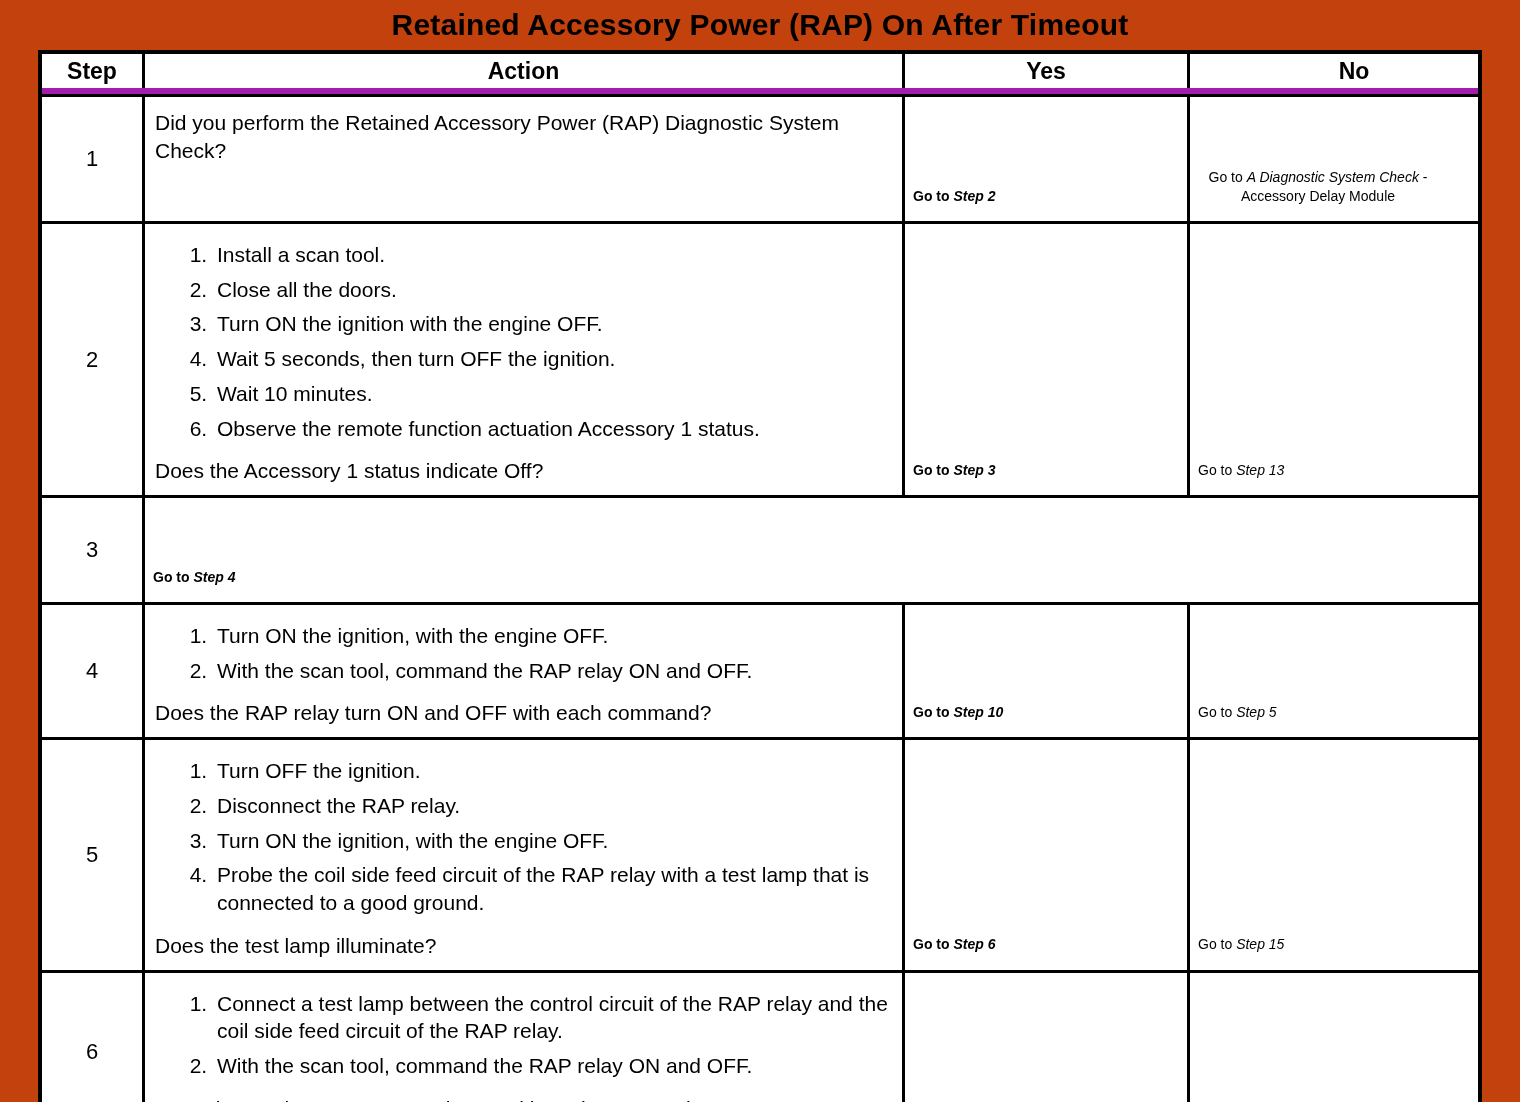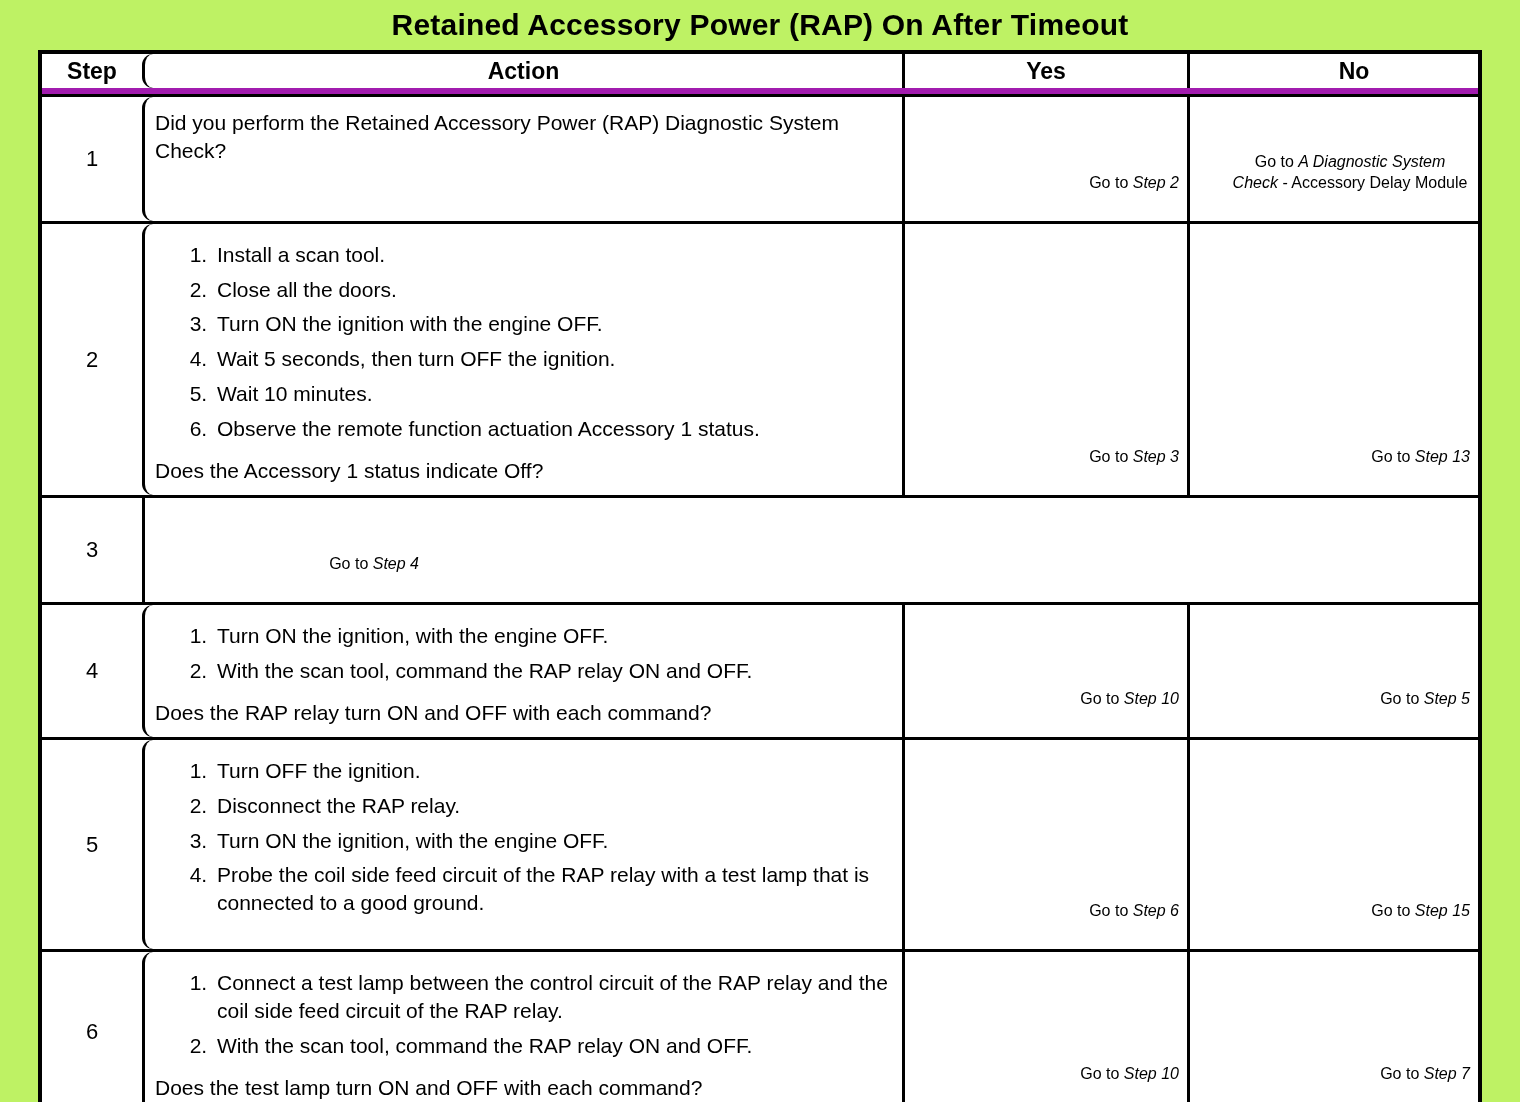--- a/index.html
+++ b/index.html
@@ -4,21 +4,21 @@
 <style>
   html, body {
     margin: 0;
     padding: 0;
     background: #ffffff;
   }
   .page {
     position: relative;
     width: 1520px;
     height: 1102px;
-    background: #bef264;
+    background: #c2410c;
     font-family: "Liberation Sans", sans-serif;
     color: #000000;
     overflow: hidden;
   }
   .page-title {
     position: absolute;
     top: 8px;
     left: 0;
     width: 100%;
     text-align: center;
@@ -45,22 +45,22 @@
     border-top: none;
   }
   .cell {
     box-sizing: border-box;
     border-left: 3px solid #000;
   }
   .cell:first-child {
     border-left: none;
   }
   .col-step { width: 100px; }
-  .col-action { width: 760px; border-radius: 11px; }
-  .col-yes { width: 285px; }
+  .col-action { width: 760px; }
+  .col-yes { width: 285px; font-weight: bold; }
   .col-no { flex: 1; padding-left: 40px; }
 
   
   .header-row { min-height: 40px; border-bottom: 6px solid #a21caf; }
   .header-cell {
     display: flex;
     align-items: center;
     justify-content: center;
     font-size: 23px;
     font-weight: bold;
@@ -84,25 +84,25 @@
   .action-list {
     margin: 2px 0 0 0;
     padding: 0 0 0 58px;
     list-style: decimal outside;
   }
   .action-list li { margin: 7px 0; padding-left: 4px; }
   .action-question { margin-top: auto; padding-top: 8px; }
   .goto-cell {
     display: flex;
     align-items: flex-end;
-    justify-content: flex-end;
+    justify-content: flex-start;
     text-align: center;
-    font-size: 16px;
+    font-size: 14px;
     line-height: 1.32;
-    padding: 6px 8px 28px 8px;
+    padding: 6px 8px 16px 8px;
   }
   .goto-text { display: inline-block; }
   .goto-text.narrow { max-width: 240px; }
   .goto-text i { font-style: italic; }
 
   
   .row-1 { min-height: 127px; }
   .row-2 { min-height: 254px; }
   .row-3 { min-height: 107px; }
   .row-4 { min-height: 112px; }
@@ -185,20 +185,21 @@
 
     <div class="t-row row-5">
       <div class="cell col-step step-cell">5</div>
       <div class="cell col-action action-cell">
         <ol class="action-list">
           <li>Turn OFF the ignition.</li>
           <li>Disconnect the RAP relay.</li>
           <li>Turn ON the ignition, with the engine OFF.</li>
           <li>Probe the coil side feed circuit of the RAP relay with a test lamp that is connected to a good ground.</li>
         </ol>
+        <div class="action-question">Does the test lamp illuminate?</div>
       </div>
       <div class="cell col-yes goto-cell">
         <span class="goto-text"><span>Go to </span><i>Step 6</i></span>
       </div>
       <div class="cell col-no goto-cell">
         <span class="goto-text"><span>Go to </span><i>Step 15</i></span>
       </div>
     </div>
 
     <div class="t-row row-6">

